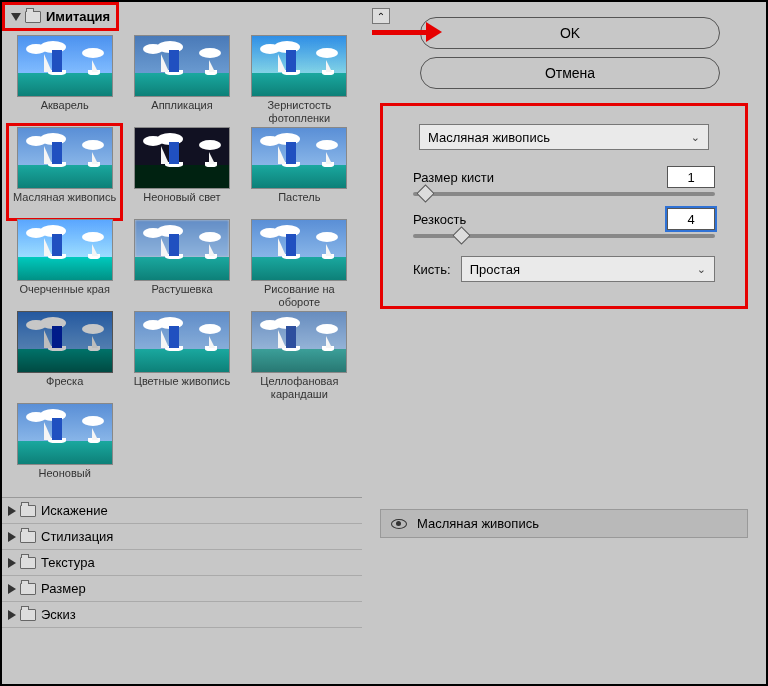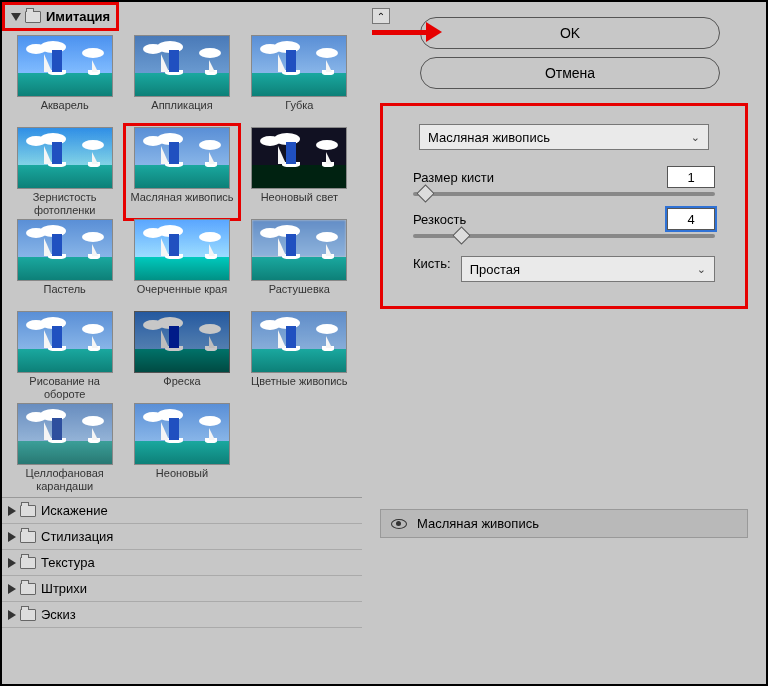--- a/index.html
+++ b/index.html
@@ -39,21 +39,21 @@
 
 .collapse-toggle { position: absolute; top: 6px; left: 10px; width: 18px; height: 16px; border: 1px solid #777; background: #ddd; display: flex; align-items: center; justify-content: center; cursor: pointer; font-size: 10px; }
 
 .settings-box { border: 3px solid #e60000; padding: 18px 20px 24px; position: relative; margin-top: 2px; }
 .settings-dropdown { width: 290px; height: 26px; border: 1px solid #777; background: #eaeaea; padding: 0 8px; font-size: 13px; display: flex; align-items: center; justify-content: space-between; cursor: pointer; margin: 0 auto 16px; }
 .settings-row { display: flex; align-items: center; justify-content: space-between; margin: 8px 10px 4px; font-size: 13px; }
 .num-input { width: 48px; height: 22px; border: 1px solid #555; background: #fff; text-align: center; font-size: 13px; }
 .num-input.focused { outline: 2px solid #2f72d6; }
 .slider-track { height: 4px; background: #888; margin: 2px 10px 12px; position: relative; border-radius: 2px; }
 .slider-thumb { position: absolute; top: -5px; width: 13px; height: 13px; background: #ddd; border: 1px solid #555; transform: rotate(45deg); }
-.brush-row { display: flex; margin: 18px 10px 0; font-size: 13px; gap: 10px; }
+.brush-row { display: flex; align-items: center; margin: 18px 10px 0; font-size: 13px; gap: 10px; }
 .brush-select { flex: 1; height: 26px; border: 1px solid #777; background: #eaeaea; padding: 0 8px; display: flex; align-items: center; justify-content: space-between; cursor: pointer; }
 
 .layer-panel { margin-top: 200px; border: 1px solid #999; background: #d5d5d5; }
 .layer-row { display: flex; align-items: center; padding: 6px 10px; background: #b9b9b9; font-size: 13px; gap: 10px; }
 .eye-icon { width: 16px; height: 10px; border: 1.5px solid #333; border-radius: 50%; position: relative; }
 .eye-icon::after { content: ''; position: absolute; top: 1px; left: 4px; width: 5px; height: 5px; background: #333; border-radius: 50%; }
 
 .arrow-annotation { position: absolute; top: 22px; left: 372px; width: 70px; height: 20px; z-index: 10; }
 .arrow-line { position: absolute; top: 8px; left: 0; width: 55px; height: 5px; background: #e60000; }
 .arrow-head { position: absolute; top: 0; right: 0; width: 0; height: 0; border-top: 10px solid transparent; border-bottom: 10px solid transparent; border-left: 16px solid #e60000; }
@@ -113,35 +113,20 @@
     <div class="cloud" style="top:12px;right:8px;width:22px;height:10px"></div>
     <div class="boat" style="left:30px"></div>
     <div class="sail rb" style="left:34px"></div>
     <div class="sail wh" style="left:26px"></div>
     <div class="boat" style="right:12px;width:12px"></div>
     <div class="sail wh" style="right:14px;border-bottom-width:12px;border-right-width:6px"></div>
   </div>
           <div class="thumb-label">Аппликация</div>
         </div>
         <div class="thumb-item">
-          <div class="thumb fx3">
-    <div class="sky"></div>
-            <div class="sea"></div>
-    <div class="cloud" style="top:8px;left:8px;width:20px;height:10px"></div>
-    <div class="cloud" style="top:5px;left:22px;width:26px;height:12px"></div>
-    <div class="cloud" style="top:12px;right:8px;width:22px;height:10px"></div>
-    <div class="boat" style="left:30px"></div>
-    <div class="sail rb" style="left:34px"></div>
-    <div class="sail wh" style="left:26px"></div>
-    <div class="boat" style="right:12px;width:12px"></div>
-    <div class="sail wh" style="right:14px;border-bottom-width:12px;border-right-width:6px"></div>
-  </div>
-          <div class="thumb-label">Губка</div>
-        </div>
-        <div class="thumb-item">
           <div class="thumb fx4">
     <div class="sky"></div>
             <div class="sea"></div>
     <div class="cloud" style="top:8px;left:8px;width:20px;height:10px"></div>
     <div class="cloud" style="top:5px;left:22px;width:26px;height:12px"></div>
     <div class="cloud" style="top:12px;right:8px;width:22px;height:10px"></div>
     <div class="boat" style="left:30px"></div>
     <div class="sail rb" style="left:34px"></div>
     <div class="sail wh" style="left:26px"></div>
     <div class="boat" style="right:12px;width:12px"></div>
@@ -313,21 +298,21 @@
     <span>Стилизация</span>
         </div>
         <div class="collapse-item">
           <span class="tri tri-right"></span>
     <span class="folder-icon"></span>
     <span>Текстура</span>
         </div>
         <div class="collapse-item">
           <span class="tri tri-right"></span>
     <span class="folder-icon"></span>
-    <span>Штрихи</span>
+    <span>Размер</span>
         </div>
         <div class="collapse-item">
           <span class="tri tri-right"></span>
     <span class="folder-icon"></span>
     <span>Эскиз</span>
         </div>
       </div>
   </div>
 
   <div class="right-panel">

